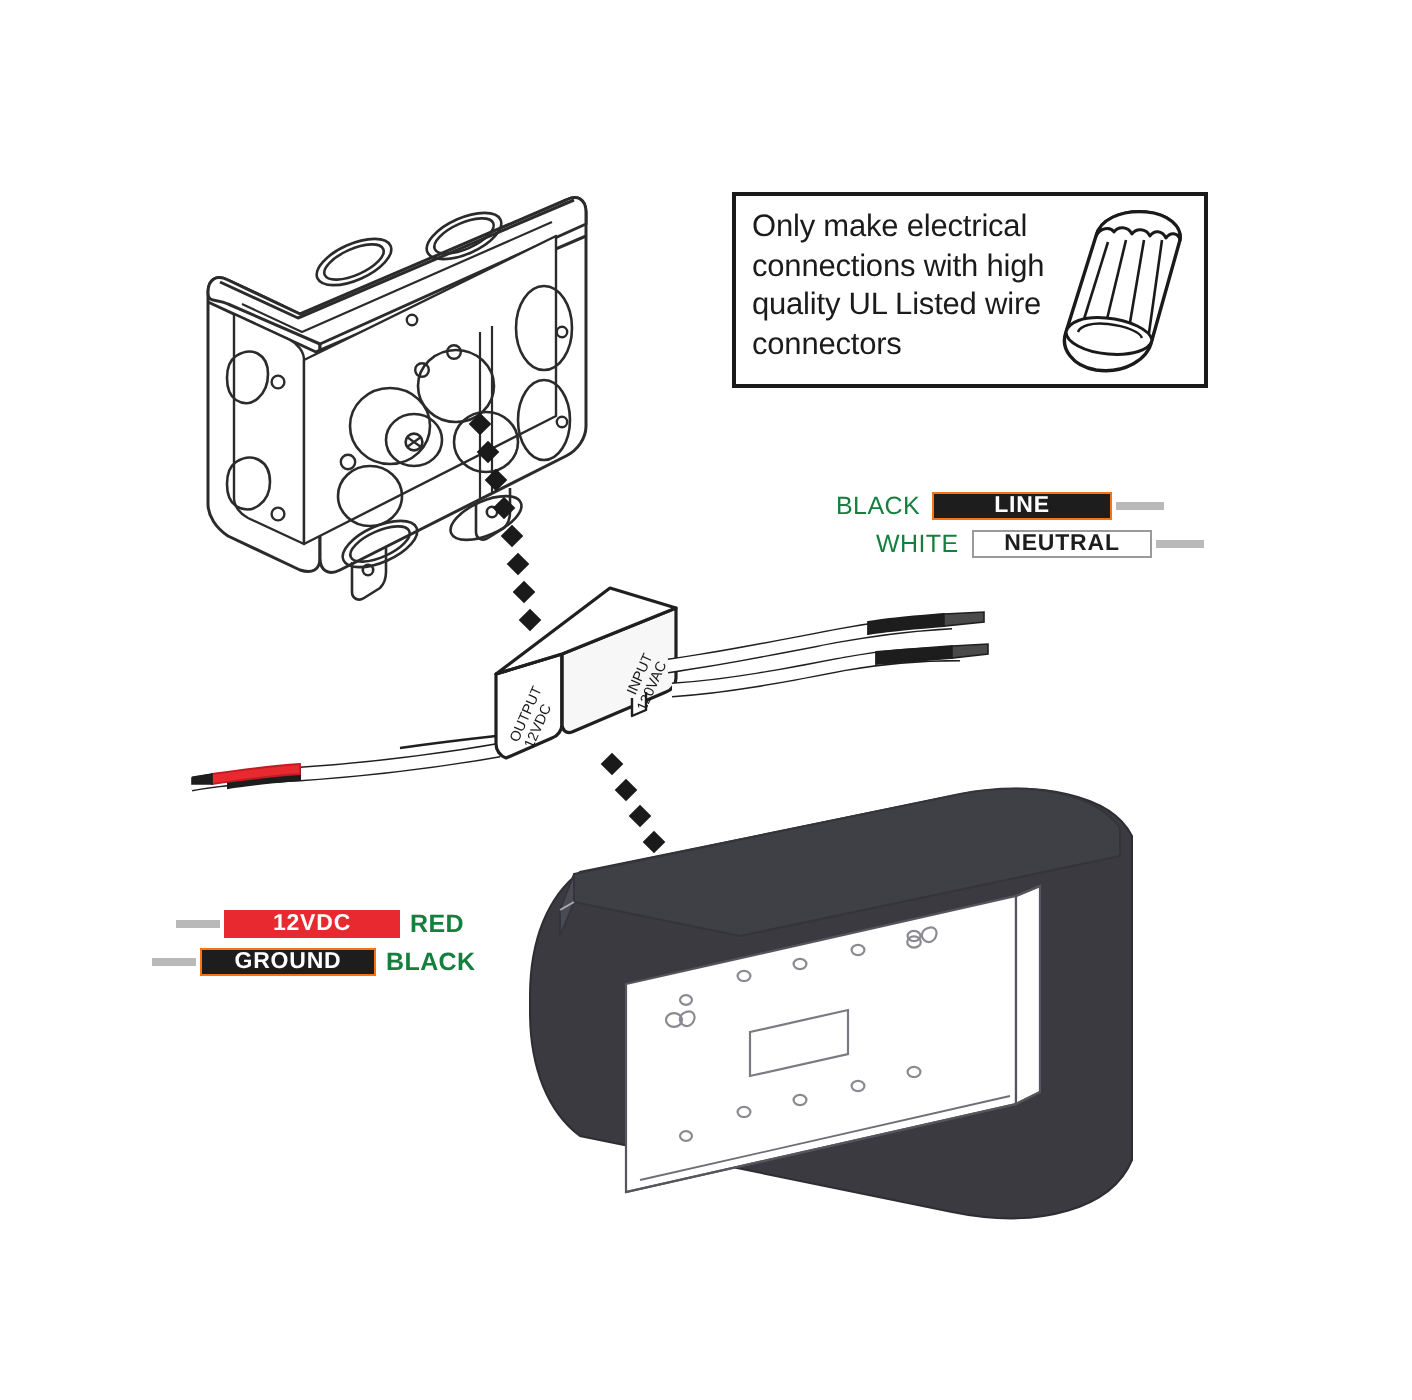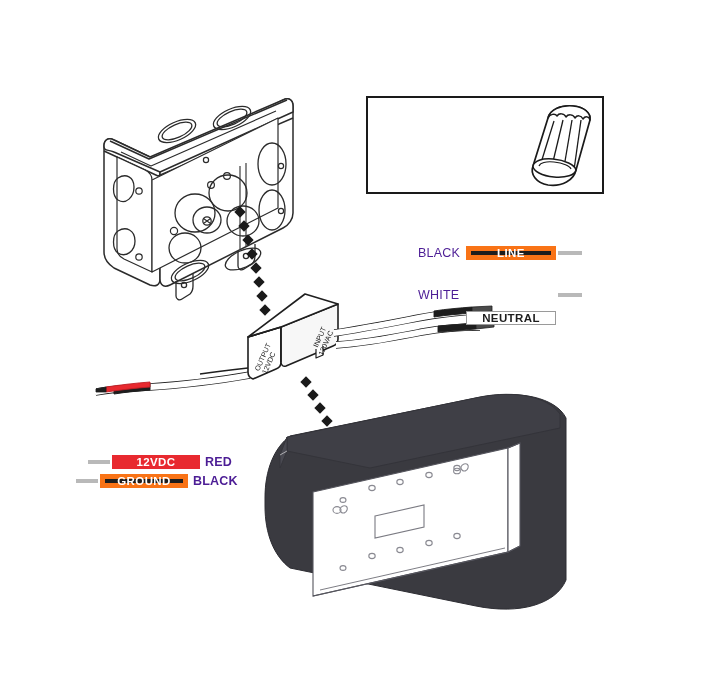--- a/index.html
+++ b/index.html
@@ -19,37 +19,37 @@
   }
   .warn-text{
     position:absolute;left:376px;top:104px;width:182px;
     font-size:15.5px;line-height:19.6px;color:#1b1b1b;
     letter-spacing:-0.1px;
   }
 
   
   .legend{position:absolute;display:flex;align-items:center;}
   .lg-name{
-    font-size:12.5px;color:#4c1d95;letter-spacing:.2px;white-space:nowrap;
+    font-size:12.5px;color:#15803d;letter-spacing:.2px;white-space:nowrap;
   }
   .chip{
     height:14px;box-sizing:border-box;display:flex;align-items:center;
     justify-content:center;font-size:11.5px;font-weight:bold;
     letter-spacing:.4px;
   }
-  .chip.dark{background:#1d1d1d;color:#ffffff;border:5px solid #f97316;}
+  .chip.dark{background:#1d1d1d;color:#ffffff;border:1px solid #f97316;}
   .chip.light{background:#ffffff;color:#1d1d1d;border:1px solid #9a9a9a;}
   .chip.red{background:#e8292f;color:#ffffff;border:1px solid #e8292f;}
   .stub{height:4px;background:#b9b9b9;}
 
   .legend-line{left:418px;top:246px;}
-  .legend-neutral{left:418px;top:265px;}
+  .legend-neutral{left:438px;top:265px;}
   .legend-line .lg-name,.legend-neutral .lg-name{width:48px;}
   .legend-line .chip{width:90px;}
-  .legend-neutral .chip{width:90px;margin-top:46px;}
+  .legend-neutral .chip{width:90px;}
   .legend-line .stub{width:24px;margin-left:2px;}
   .legend-neutral .stub{width:24px;margin-left:2px;}
 
   .legend-12v{left:88px;top:455px;}
   .legend-gnd{left:76px;top:474px;}
   .legend-12v .stub,.legend-gnd .stub{width:22px;margin-right:2px;}
   .legend-12v .chip{width:88px;}
   .legend-gnd .chip{width:88px;}
   .legend-12v .lg-name,.legend-gnd .lg-name{margin-left:5px;font-weight:bold;}
 
@@ -267,20 +267,21 @@
         <path d="M464,464 C467,463 469,465 468,468 C467,471 464,472 462,470 C460,468 461,465 464,464 Z"></path>
       </g>
 
       <path d="M320,590 L505,548" fill="none" stroke="#6e6e76" stroke-width="0.9"></path>
     </g>
 
     </g>
   </svg>
 
   <div class="warn-box"></div>
+  <div class="warn-text">Only make electrical connections with high quality UL Listed wire connectors</div>
 
   <svg style="position:absolute;left:506px;top:104px;width:92px;height:86px;" viewBox="0 0 92 86">
     <g fill="#ffffff" stroke="#1a1a1a" stroke-width="1.7" stroke-linejoin="round">
 
       <path d="M27,62 C24,70 30,79 42,81 C56,83 68,76 70,66 L84,16
                C85,9 78,3 67,2 C54,1 44,6 42,14 Z" fill="#ffffff"></path>
 
       <path d="M42,14 C44,6 54,1 67,2 C78,3 85,9 84,16
                C83,12 79,12 77,15 C75,11 71,11 69,14
                C67,10 62,10 60,13 C58,9 53,9 51,12

